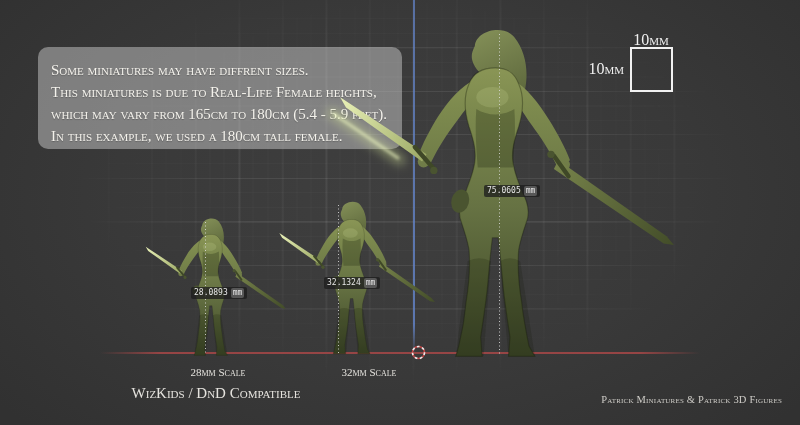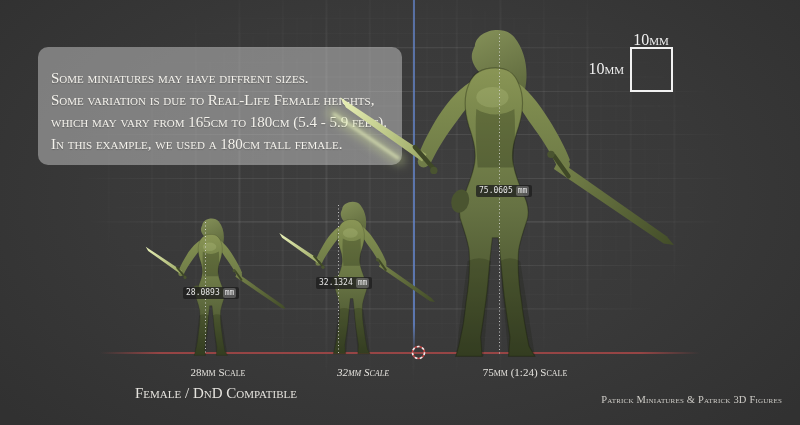--- a/index.html
+++ b/index.html
@@ -22,46 +22,46 @@
   }
   .axis-x{position:absolute;left:100px;top:352px;width:600px;height:1.5px;
     background:linear-gradient(to right, transparent, rgba(160,70,70,0.9) 10%, rgba(160,70,70,0.9) 90%, transparent);}
   .axis-z{position:absolute;left:413px;top:0;width:1.5px;height:353px;
     background:linear-gradient(to bottom, rgba(96,128,195,0.75), rgba(96,128,195,0.85) 92%, transparent);}
   .cursor3d{position:absolute;left:410px;top:344px;}
   
   .info-panel{
     position:absolute;left:38px;top:47px;width:338px;height:78px;
     background:rgba(200,200,200,0.5);border-radius:10px;
-    padding:20px 13px;color:#f4f2ec;
+    padding:12px 13px;color:#f4f2ec;
     font-variant:small-caps;font-size:15px;line-height:22px;white-space:nowrap;
     text-shadow:0 1px 1px rgba(0,0,0,0.25);
   }
   
   .ref-square{position:absolute;left:630px;top:47px;width:39px;height:41px;border:2px solid #f2f2f2;}
   .ref-label{position:absolute;color:#f0f0f0;font-variant:small-caps;font-size:16px;}
   .ref-label.top{left:616px;top:31px;width:70px;text-align:center;}
   .ref-label.side{left:566px;top:60px;width:58px;text-align:right;}
   
   .figures{position:absolute;inset:0;}
   
   .chip{
     position:absolute;display:flex;align-items:center;gap:3px;
     background:rgba(30,30,30,0.78);color:#e6e6e6;border-radius:2px;
     font-family:"DejaVu Sans Mono",monospace;font-size:8px;line-height:10px;
-    padding:1px 3px;white-space:nowrap;
+    padding:1px 3px;white-space:nowrap;margin-left:8px;
   }
   .chip .mu{background:rgba(150,150,150,0.45);border-radius:2px;padding:0 2px;}
   .chip.c28{left:183px;top:287px;}
   .chip.c32{left:316px;top:277px;}
   .chip.c75{left:476px;top:185px;}
   
   .scale-label{position:absolute;color:#e5e3de;font-variant:small-caps;font-size:11px;text-align:center;}
   .scale-label.l28{left:118px;top:366px;width:200px;}
-  .scale-label.l32{left:263px;top:366px;width:200px;font-style:italic;}
+  .scale-label.l32{left:269px;top:366px;width:200px;}
   .scale-label.l75{left:425px;top:366px;width:200px;}
   .compat-label{position:absolute;left:91px;top:385px;width:250px;text-align:center;
     color:#e5e3de;font-variant:small-caps;font-size:15px;}
   .watermark{position:absolute;right:18px;top:394px;color:#cfcdc8;
     font-variant:small-caps;font-size:10.5px;letter-spacing:0.2px;}
 </style>
 </head>
 <body>
 
 <div class="viewport">
@@ -70,21 +70,21 @@
   <div class="axis-x"></div>
   <div class="axis-z"></div>
 
   <svg class="cursor3d" width="17" height="17">
     <circle cx="8.5" cy="8.5" r="6" fill="none" stroke="#c24747" stroke-width="1.6"></circle>
     <circle cx="8.5" cy="8.5" r="6" fill="none" stroke="#ececec" stroke-width="1.6" stroke-dasharray="2.6 2.6"></circle>
   </svg>
 
   <div class="info-panel">
     <div>Some miniatures may have diffrent sizes.</div>
-    <div>Some variation is due to Real-Life Female heights,</div>
+    <div>This miniatures is due to Real-Life Female heights,</div>
     <div>which may vary from 165cm to 180cm (5.4 - 5.9 feet).</div>
     <div>In this example, we used a 180cm tall female.</div>
   </div>
 
   <svg class="figures" width="800" height="425" viewBox="0 0 800 425">
     <defs>
       <linearGradient id="gBody" gradientUnits="userSpaceOnUse" x1="0" y1="0" x2="0" y2="228">
         <stop offset="0" stop-color="#98a25e"></stop>
         <stop offset="0.25" stop-color="#7d8a4e"></stop>
         <stop offset="0.55" stop-color="#667243"></stop>
@@ -156,18 +156,17 @@
     <span>75.0605</span>
     <span class="mu">mm</span>
   </div>
 
   <div class="ref-square"></div>
   <div class="ref-label top">10mm</div>
   <div class="ref-label side">10mm</div>
 
   <div class="scale-label l28">28mm Scale</div>
   <div class="scale-label l32">32mm Scale</div>
-  <div class="scale-label l75">75mm (1:24) Scale</div>
-  <div class="compat-label">Female / DnD Compatible</div>
+  <div class="compat-label">WizKids / DnD Compatible</div>
 
   <div class="watermark">Patrick Miniatures &amp; Patrick 3D Figures</div>
 
 </div>
 
 </body></html>

